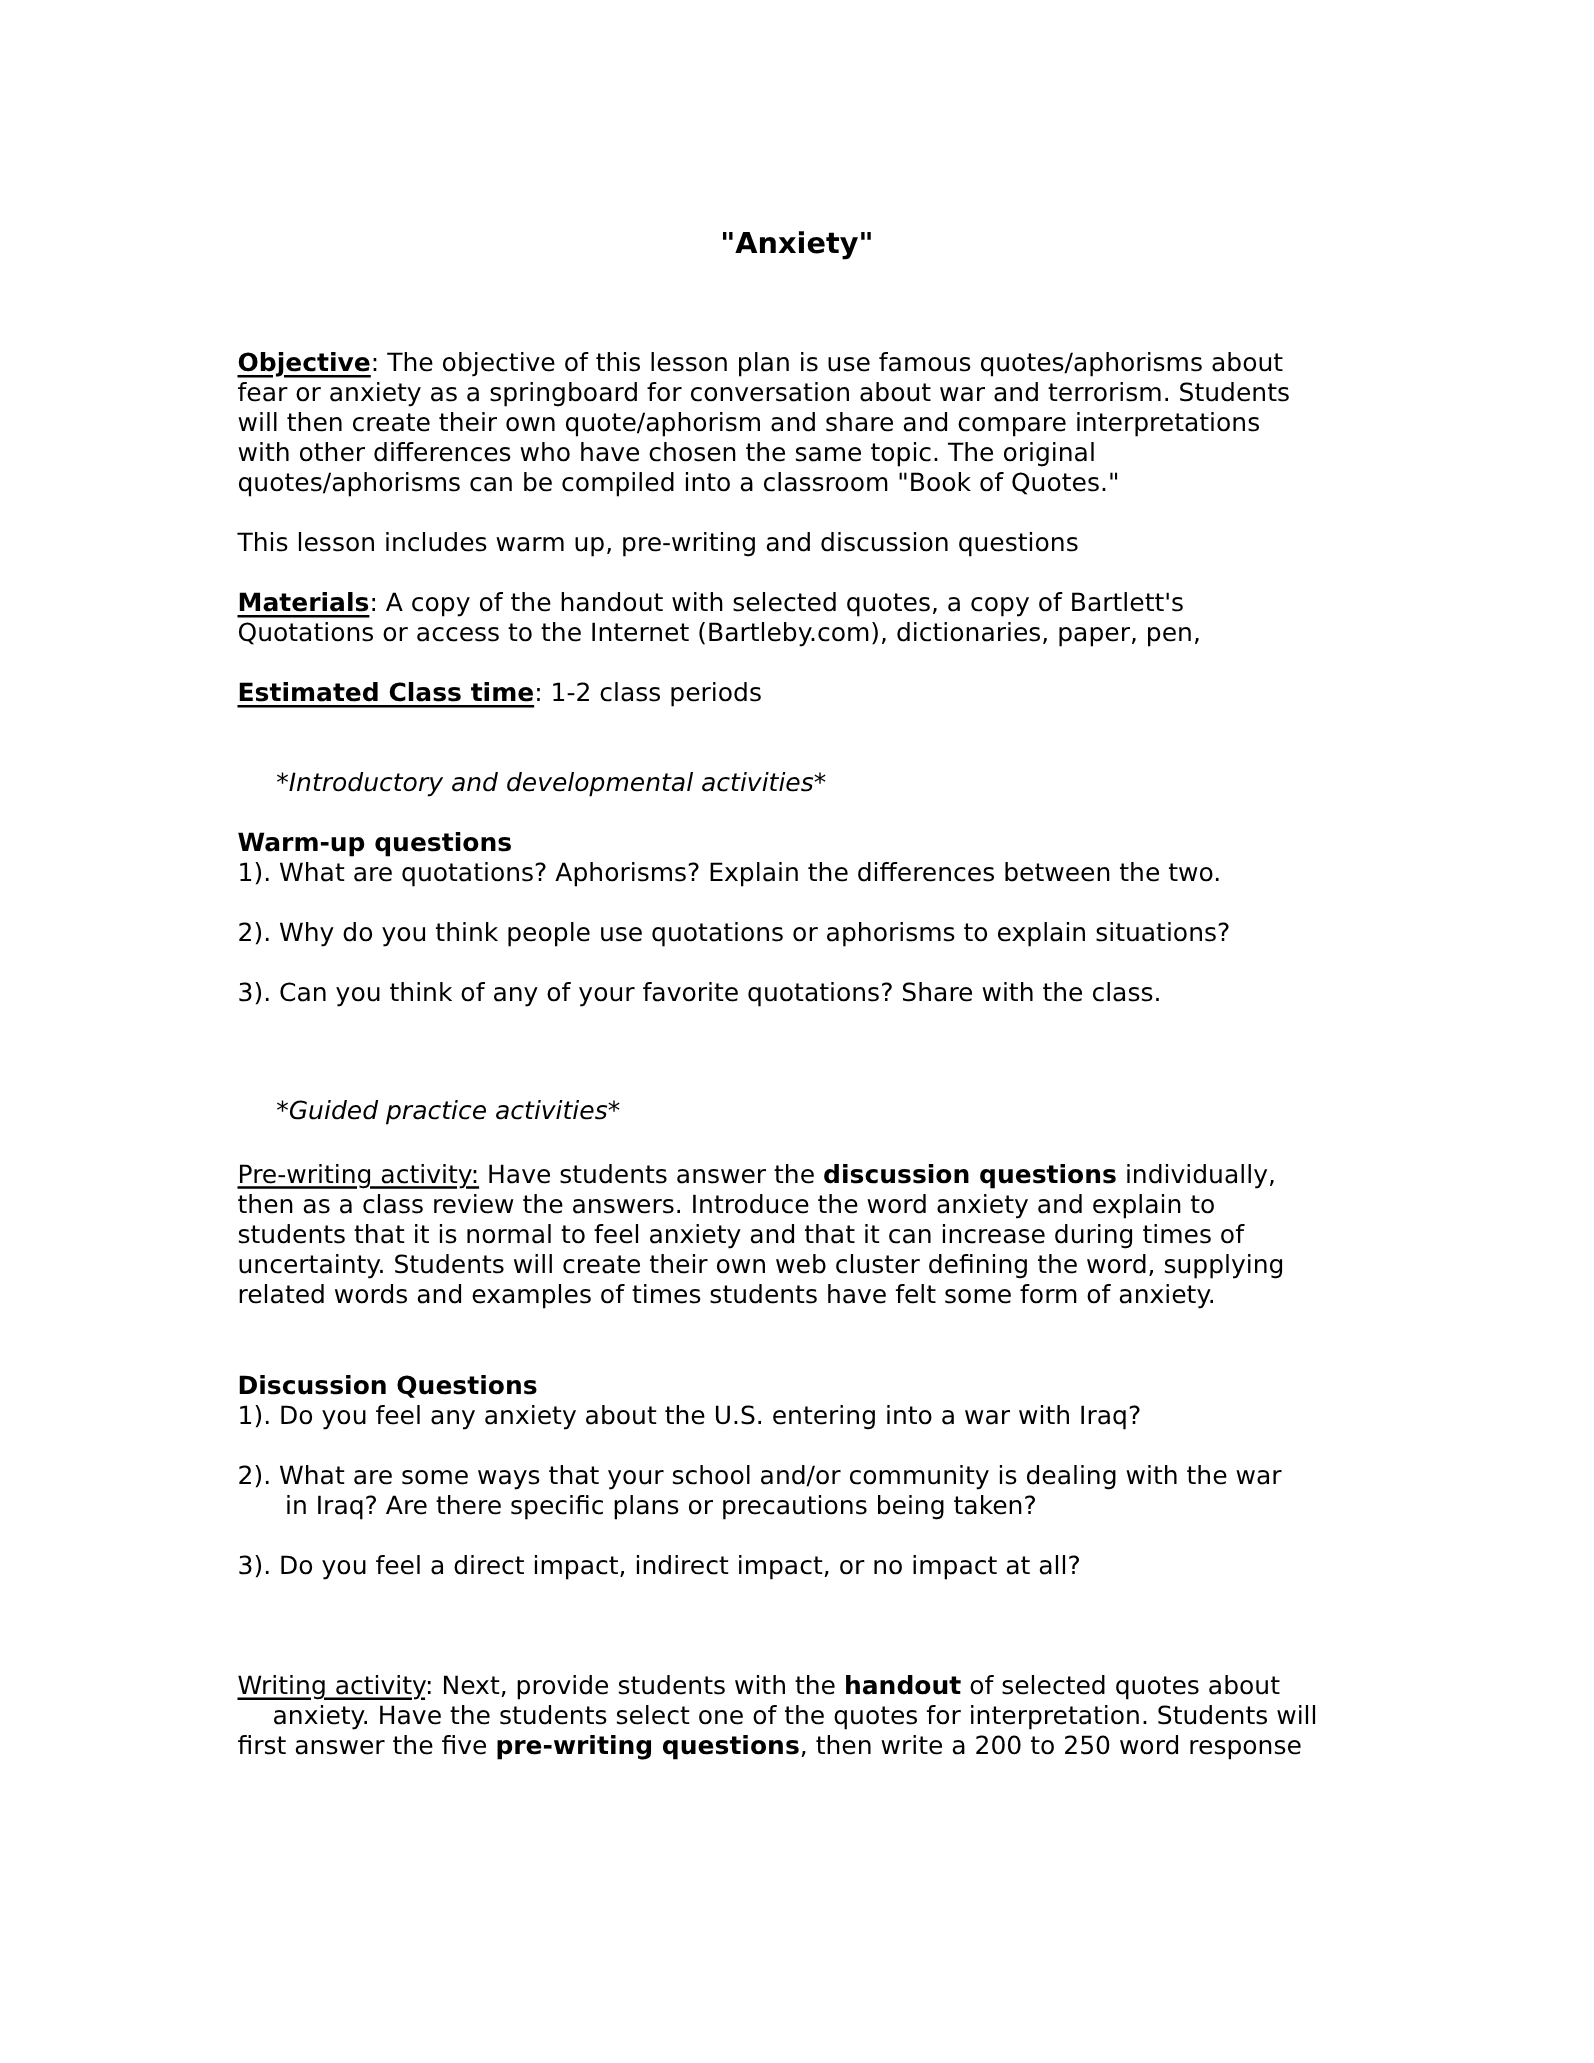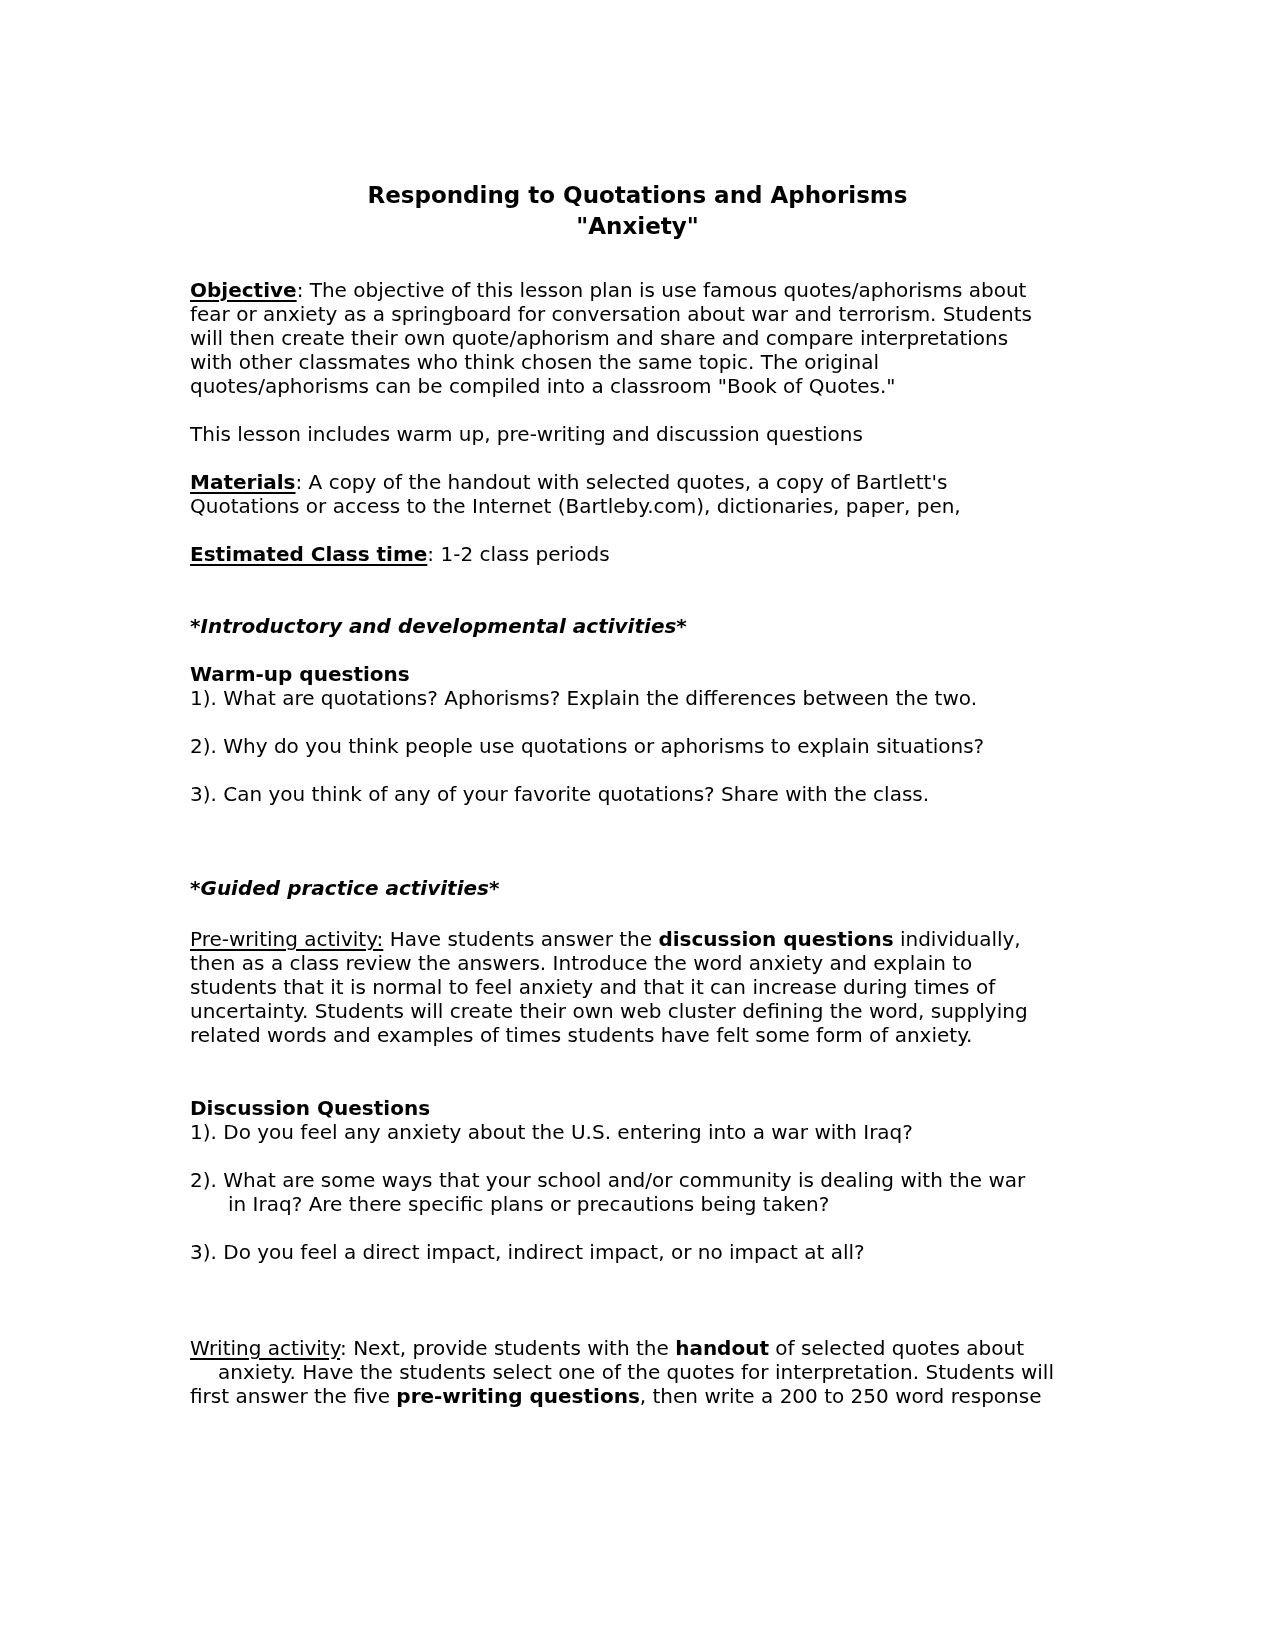--- a/index.html
+++ b/index.html
@@ -27,38 +27,37 @@
     }
     .line {
       position: absolute;
       left: 190px;
       font-size: 20px;
       line-height: 24px;
       white-space: nowrap;
     }
     .b { font-weight: bold; }
     .u { text-decoration: underline; text-underline-offset: 3px; }
-    .bi { font-weight: bold; font-style: italic; }
+    .bi { font-weight: normal; font-style: italic; margin-left: 31px; }
   </style>
 </head>
 <body>
 
 <div>
 
   <div class="title-block">
-    <div>Responding to Quotations and Aphorisms</div>
     <div>"Anxiety"</div>
   </div>
 
   <div class="line" style="top:278px;">
     <span class="b u">Objective</span><span>:  The objective of this lesson plan is use famous quotes/aphorisms about</span>
   </div>
   <div class="line" style="top:302px;">fear or anxiety as a springboard for conversation about war and terrorism. Students</div>
   <div class="line" style="top:326px;">will then create their own quote/aphorism and share and compare interpretations</div>
-  <div class="line" style="top:350px;">with other classmates who think chosen the same topic. The original</div>
+  <div class="line" style="top:350px;">with other differences who have chosen the same topic. The original</div>
   <div class="line" style="top:374px;">quotes/aphorisms can be compiled into a classroom "Book of Quotes."</div>
 
   <div class="line" style="top:422px;">This lesson includes warm up, pre-writing and discussion questions</div>
 
   <div class="line" style="top:470px;">
     <span class="b u">Materials</span><span>: A copy of the handout with selected quotes, a copy of Bartlett's</span>
   </div>
   <div class="line" style="top:494px;">Quotations or access to the Internet (Bartleby.com), dictionaries, paper, pen,</div>
 
   <div class="line" style="top:542px;">

